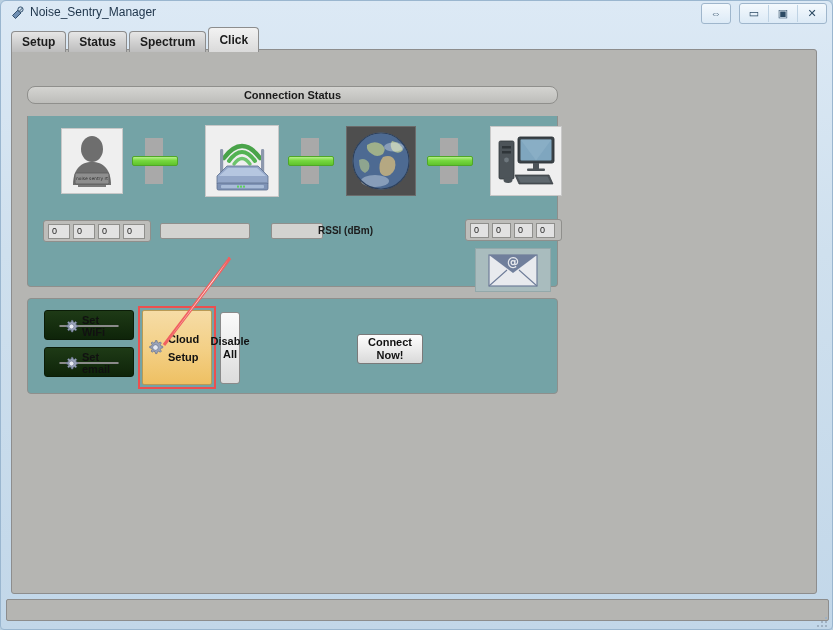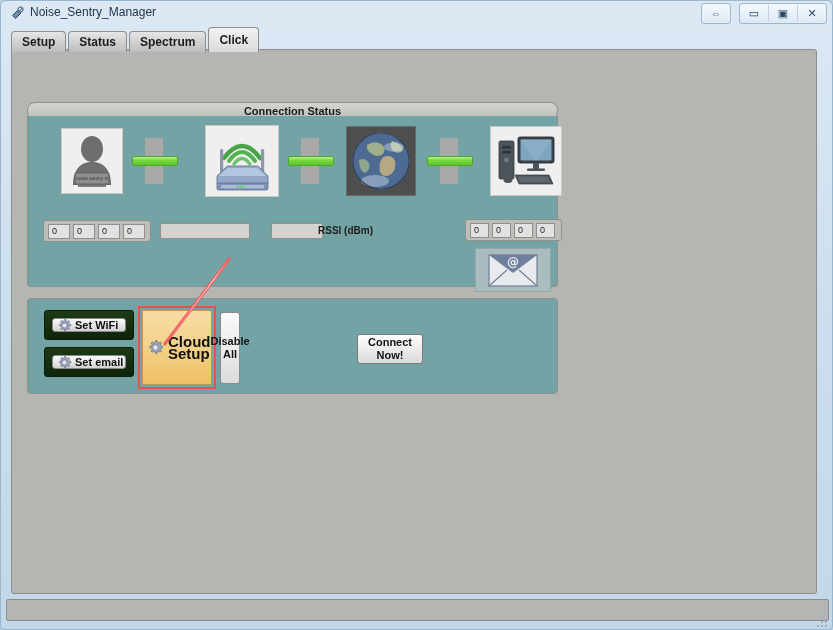--- a/index.html
+++ b/index.html
@@ -76,21 +76,21 @@
   
   .tabpage{
     position:absolute;left:5px;top:21px;width:806px;height:545px;
     box-sizing:border-box;
     background:#b5b5b2;
     border:1px solid #8d8d8d;
     border-radius:0 3px 3px 3px;
   }
   
   .cs-header{
-    position:absolute;left:15px;top:52px;width:531px;height:18px;
+    position:absolute;left:15px;top:36px;width:531px;height:18px;
     box-sizing:border-box;
     background:linear-gradient(to bottom,#d4d4d1,#bdbdba);
     border:1px solid #8f8f8c;
     border-radius:8px;
     display:flex;align-items:center;justify-content:center;
     font-size:11px;font-weight:bold;color:#1a1a1a;
   }
   .cs-body{
     position:absolute;left:15px;top:66px;width:531px;height:171px;
     box-sizing:border-box;
@@ -155,21 +155,21 @@
     box-sizing:border-box;
     background:#74a3a6;
     border:1px solid #8f8f8c;
     border-radius:4px;
   }
   .greenframe{
     position:absolute;box-sizing:border-box;
     background:linear-gradient(to bottom,#1e3a16,#0e2409);
     border:1px solid #0b1c07;
     border-radius:3px;
-    padding:7px;
+    padding:14px;
   }
   .gbtn{
     box-sizing:border-box;width:100%;height:100%;
     background:linear-gradient(to bottom,#fafafa 0%,#eaeaea 45%,#d2d2d2 100%);
     border:1px solid #8a8a8a;
     border-radius:3px;
     display:flex;align-items:center;
     font-size:11px;font-weight:bold;color:#111;
   }
   .gbtn .glabel{margin-left:3px;}
@@ -179,21 +179,21 @@
     background:transparent;
   }
   .cloudbtn{
     position:absolute;box-sizing:border-box;
     background:linear-gradient(to bottom,#f6dca6 0%,#f3cf84 55%,#eec063 100%);
     border:1px solid #b99a55;
     border-radius:2px;
     display:flex;align-items:center;
   }
   .cloudbtn .clabel{
-    font-size:15px;font-weight:bold;color:#111;line-height:12px;
+    font-size:11px;font-weight:bold;color:#111;line-height:18px;
     margin-left:4px;
   }
   .disablebtn{
     position:absolute;box-sizing:border-box;
     background:linear-gradient(to bottom,#fafafa 0%,#ececec 50%,#dcdcdc 100%);
     border:1px solid #8a8a8a;
     border-radius:3px;
     display:flex;align-items:center;justify-content:center;
     text-align:center;
     font-size:11px;font-weight:bold;color:#111;line-height:13px;

